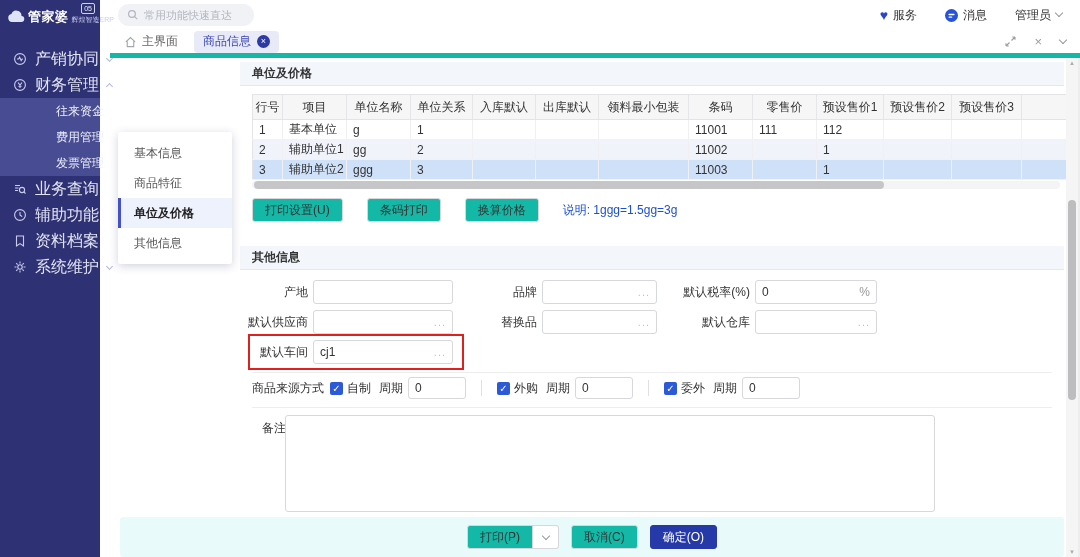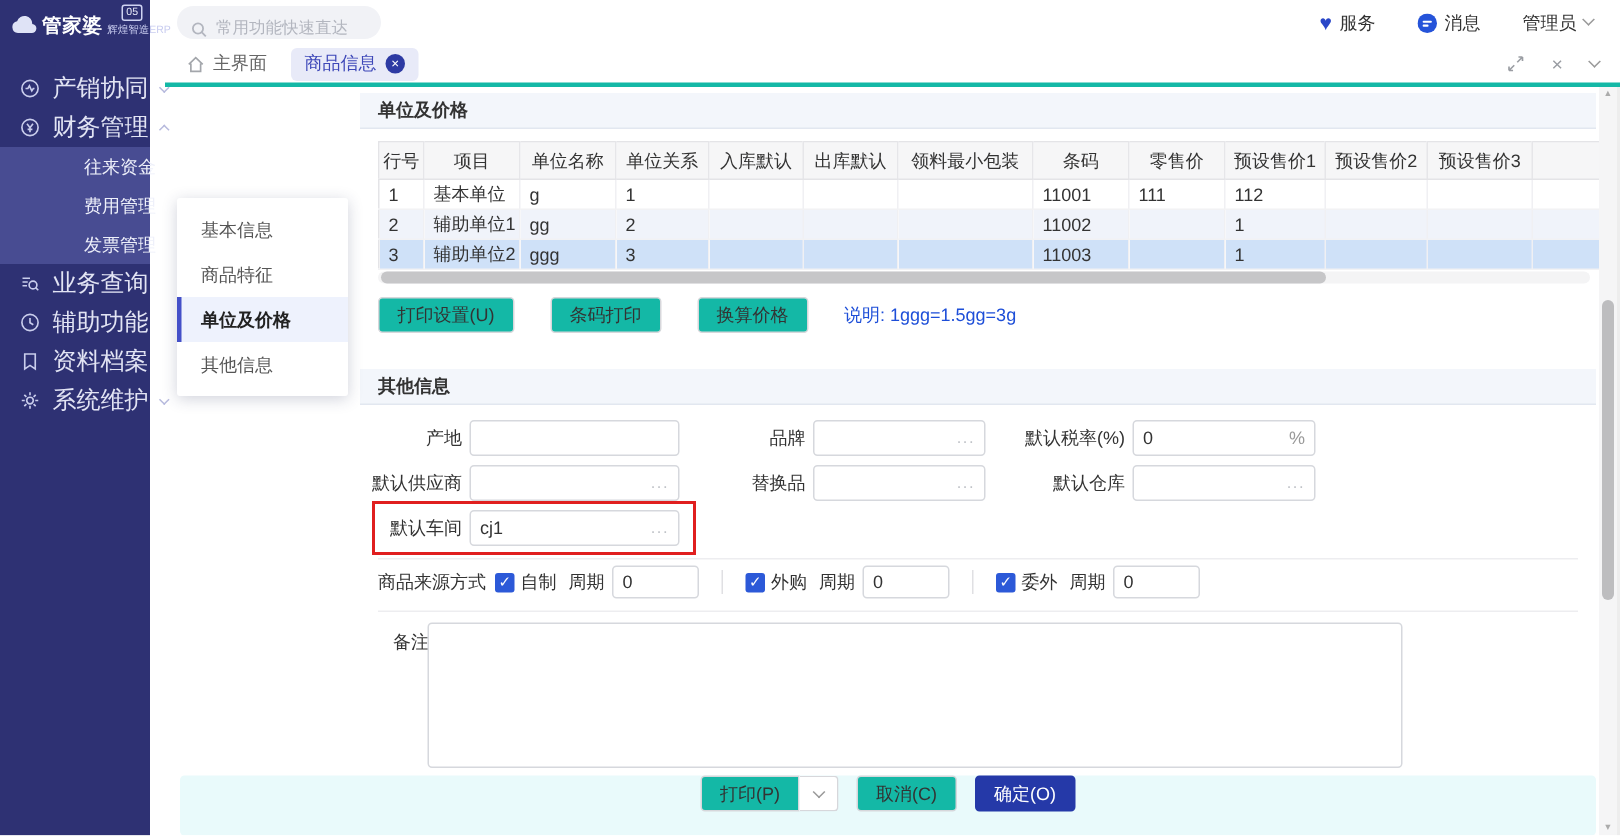--- a/index.html
+++ b/index.html
@@ -18,29 +18,29 @@
 .mi .lbl{flex:1}
 .icon14{width:14px;height:14px;flex:none}
 .icon14 svg{display:block}
 .chev{width:5px;height:5px;border-right:1.2px solid #b6b9dd;border-bottom:1.2px solid #b6b9dd;transform:rotate(45deg);margin-top:-2px;flex:none}
 .chev.up{transform:rotate(-135deg);margin-top:3px}
 .sub{background:#484c92}
 .si{height:26px;line-height:26px;padding-left:56px;cursor:pointer;color:#eef0fa;white-space:nowrap}
 
 
 .topbar{position:absolute;left:110px;top:0;width:970px;height:30px;background:#fff;display:flex;align-items:center;z-index:6}
-.search{margin-left:8px;width:136px;height:22px;border-radius:11px;background:#f1f2f6;display:flex;align-items:flex-end;padding:0 9px;gap:5px;cursor:text}
+.search{margin-left:8px;width:136px;height:22px;border-radius:11px;background:#f1f2f6;display:flex;align-items:center;padding:0 9px;gap:5px;cursor:text}
 .search .ph{color:#b3b6bf;font-size:11px;white-space:nowrap;overflow:hidden}
 .tb-right{margin-left:auto;display:flex;align-items:center;gap:28px;padding-right:18px}
 .tb-item{display:flex;align-items:center;gap:5px;cursor:pointer;color:#333}
 .heart{color:#2946c8;font-size:14px;line-height:1}
 .gray-chev{width:6px;height:6px;border-right:1.2px solid #999;border-bottom:1.2px solid #999;transform:rotate(45deg);margin-top:-4px}
 
 
-.tabbar{position:absolute;left:110px;top:30px;width:970px;height:28px;background:#fff;border-bottom:3px solid #14b8a6;display:flex;align-items:center;z-index:6}
+.tabbar{position:absolute;left:110px;top:30px;width:970px;height:28px;background:#fff;border-bottom:5px solid #14b8a6;display:flex;align-items:center;z-index:6}
 .home-tab{display:flex;align-items:center;gap:5px;margin-left:14px;color:#666;cursor:pointer}
 .tab-active{margin-left:16px;height:22px;background:#e8eaf8;border-radius:4px;display:flex;align-items:center;gap:6px;padding:0 9px;color:#3d47b8;cursor:pointer}
 .tab-close{width:13px;height:13px;border-radius:50%;background:#2d3aa3;color:#fff;font-size:9px;line-height:13px;text-align:center;cursor:pointer}
 .win-ctrls{margin-left:auto;display:flex;align-items:center;gap:18px;padding-right:14px;color:#9a9da3}
 .wc{cursor:pointer;display:flex;align-items:center}
 .wc-x{font-size:13px;line-height:1;color:#9a9da3}
 
 
 .content{position:absolute;left:110px;top:58px;width:970px;height:499px;background:#fff}
 .vsb{position:absolute;left:956px;top:0;width:12px;height:499px;background:#f5f5f6}
@@ -93,21 +93,21 @@
 .cb::after{content:"\2713"}
 .cyc{margin:0 5px 0 8px;color:#333}
 .cinp{width:58px;height:22px;border:1px solid #d6d8dd;border-radius:3px;padding:0 6px;line-height:20px;background:#fff;cursor:text}
 .vline{width:1px;height:16px;background:#e0e0e3;margin:0 15px}
 
 
 .rk-label{position:absolute;left:22px;top:362px;color:#333}
 .rk-ta{position:absolute;left:45px;top:357px;width:650px;height:97px;border:1px solid #d6d8dd;border-radius:3px;resize:none;font-family:inherit;font-size:12px;padding:4px 6px;outline:none}
 
 
-.footer{position:absolute;left:10px;top:459px;width:944px;height:40px;background:#e9fafb;border-radius:3px;display:flex;justify-content:center;gap:12px;z-index:4}
+.footer{position:absolute;left:10px;top:459px;width:944px;height:40px;background:#e9fafb;border-radius:3px;display:flex;align-items:center;justify-content:center;gap:12px;z-index:4}
 .split{display:flex}
 .split .btn{border-radius:3px 0 0 3px}
 .drop{width:26px;height:24px;border:1px solid #d7d7db;border-left:none;border-radius:0 3px 3px 0;background:#fff;display:flex;align-items:center;justify-content:center;cursor:pointer}
 .drop .gray-chev{margin-top:-2px}
 .btn-primary{background:#2539a8;border-color:#2539a8;color:#fff}
 </style>
 </head>
 <body>
 
 <div class="app">

